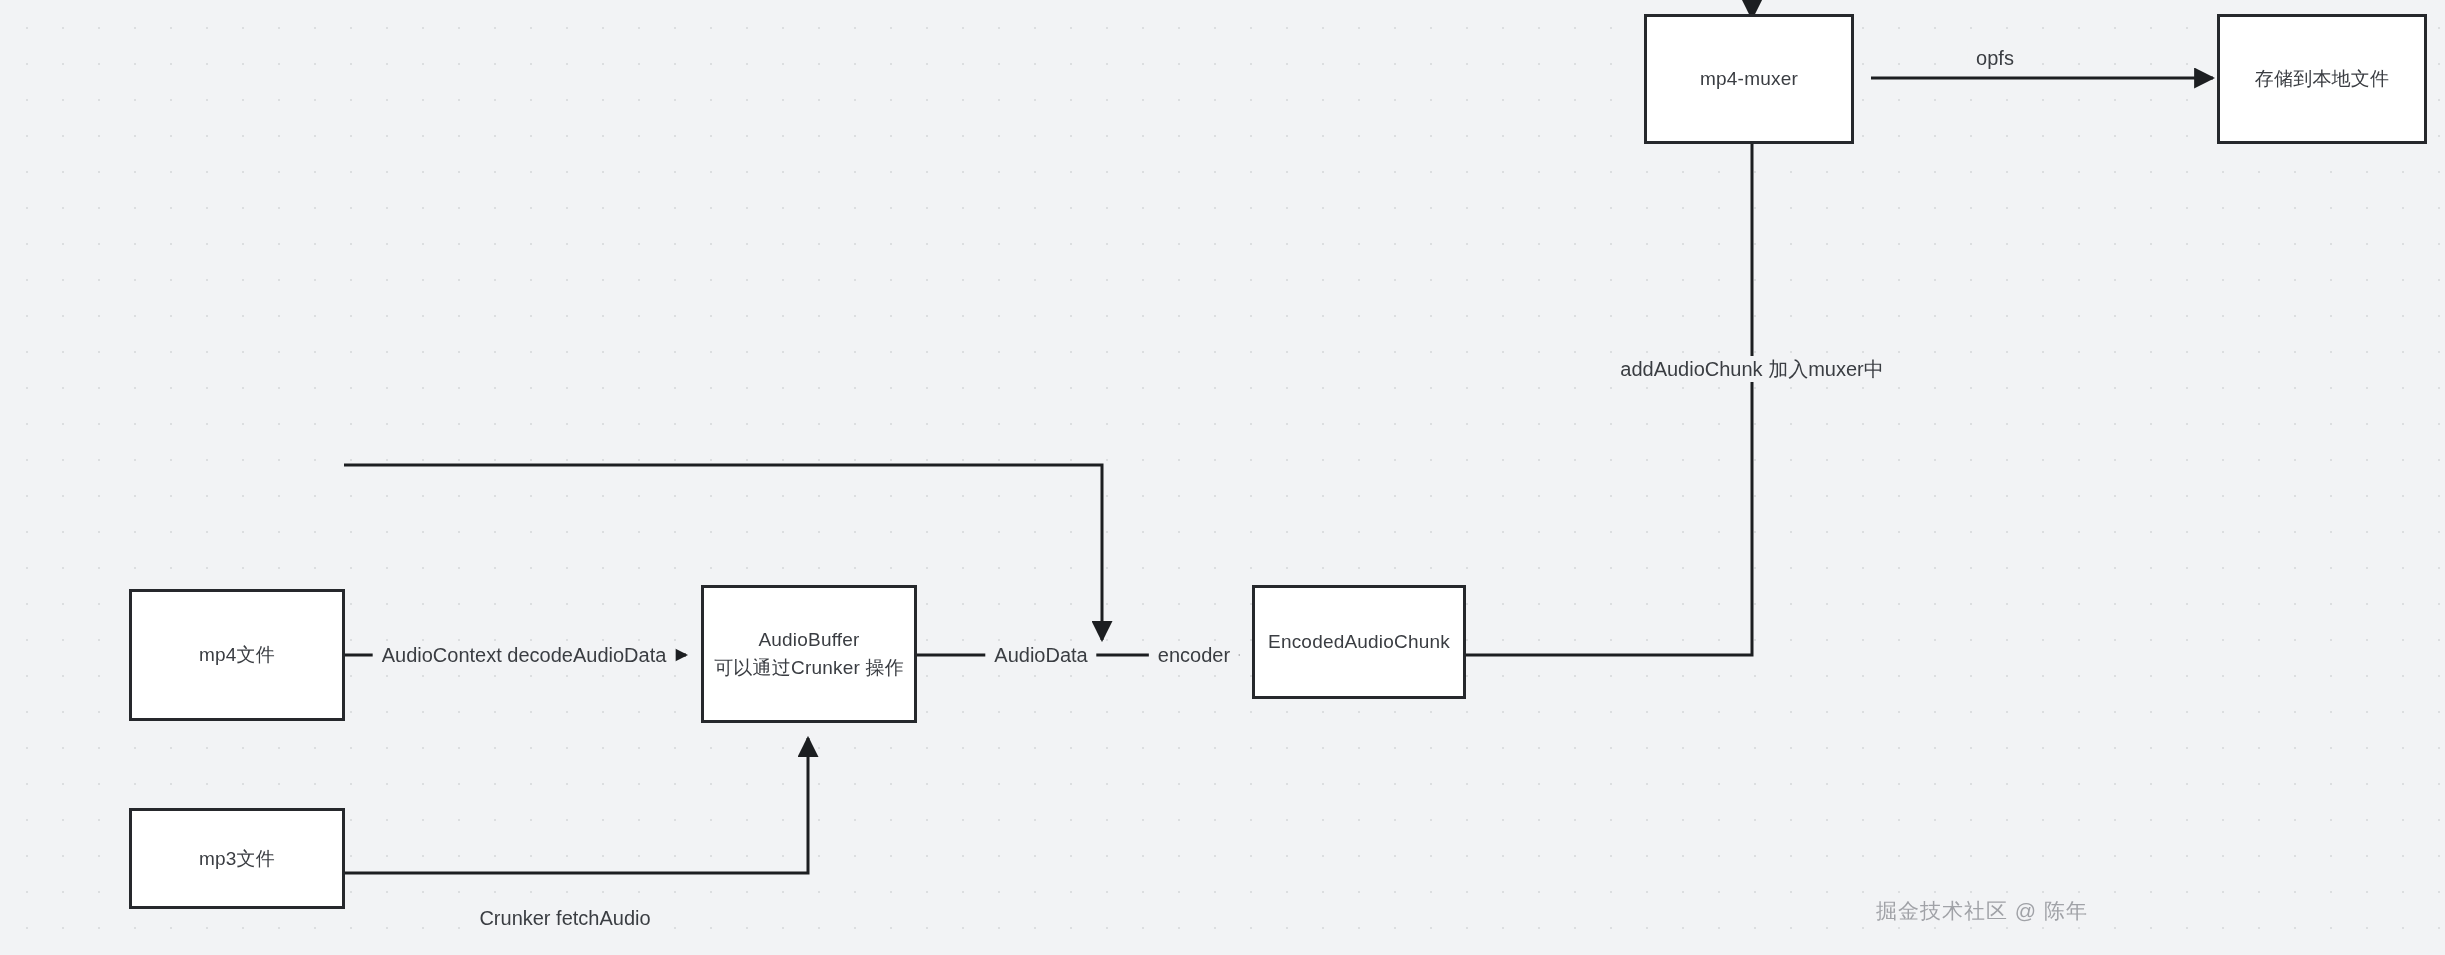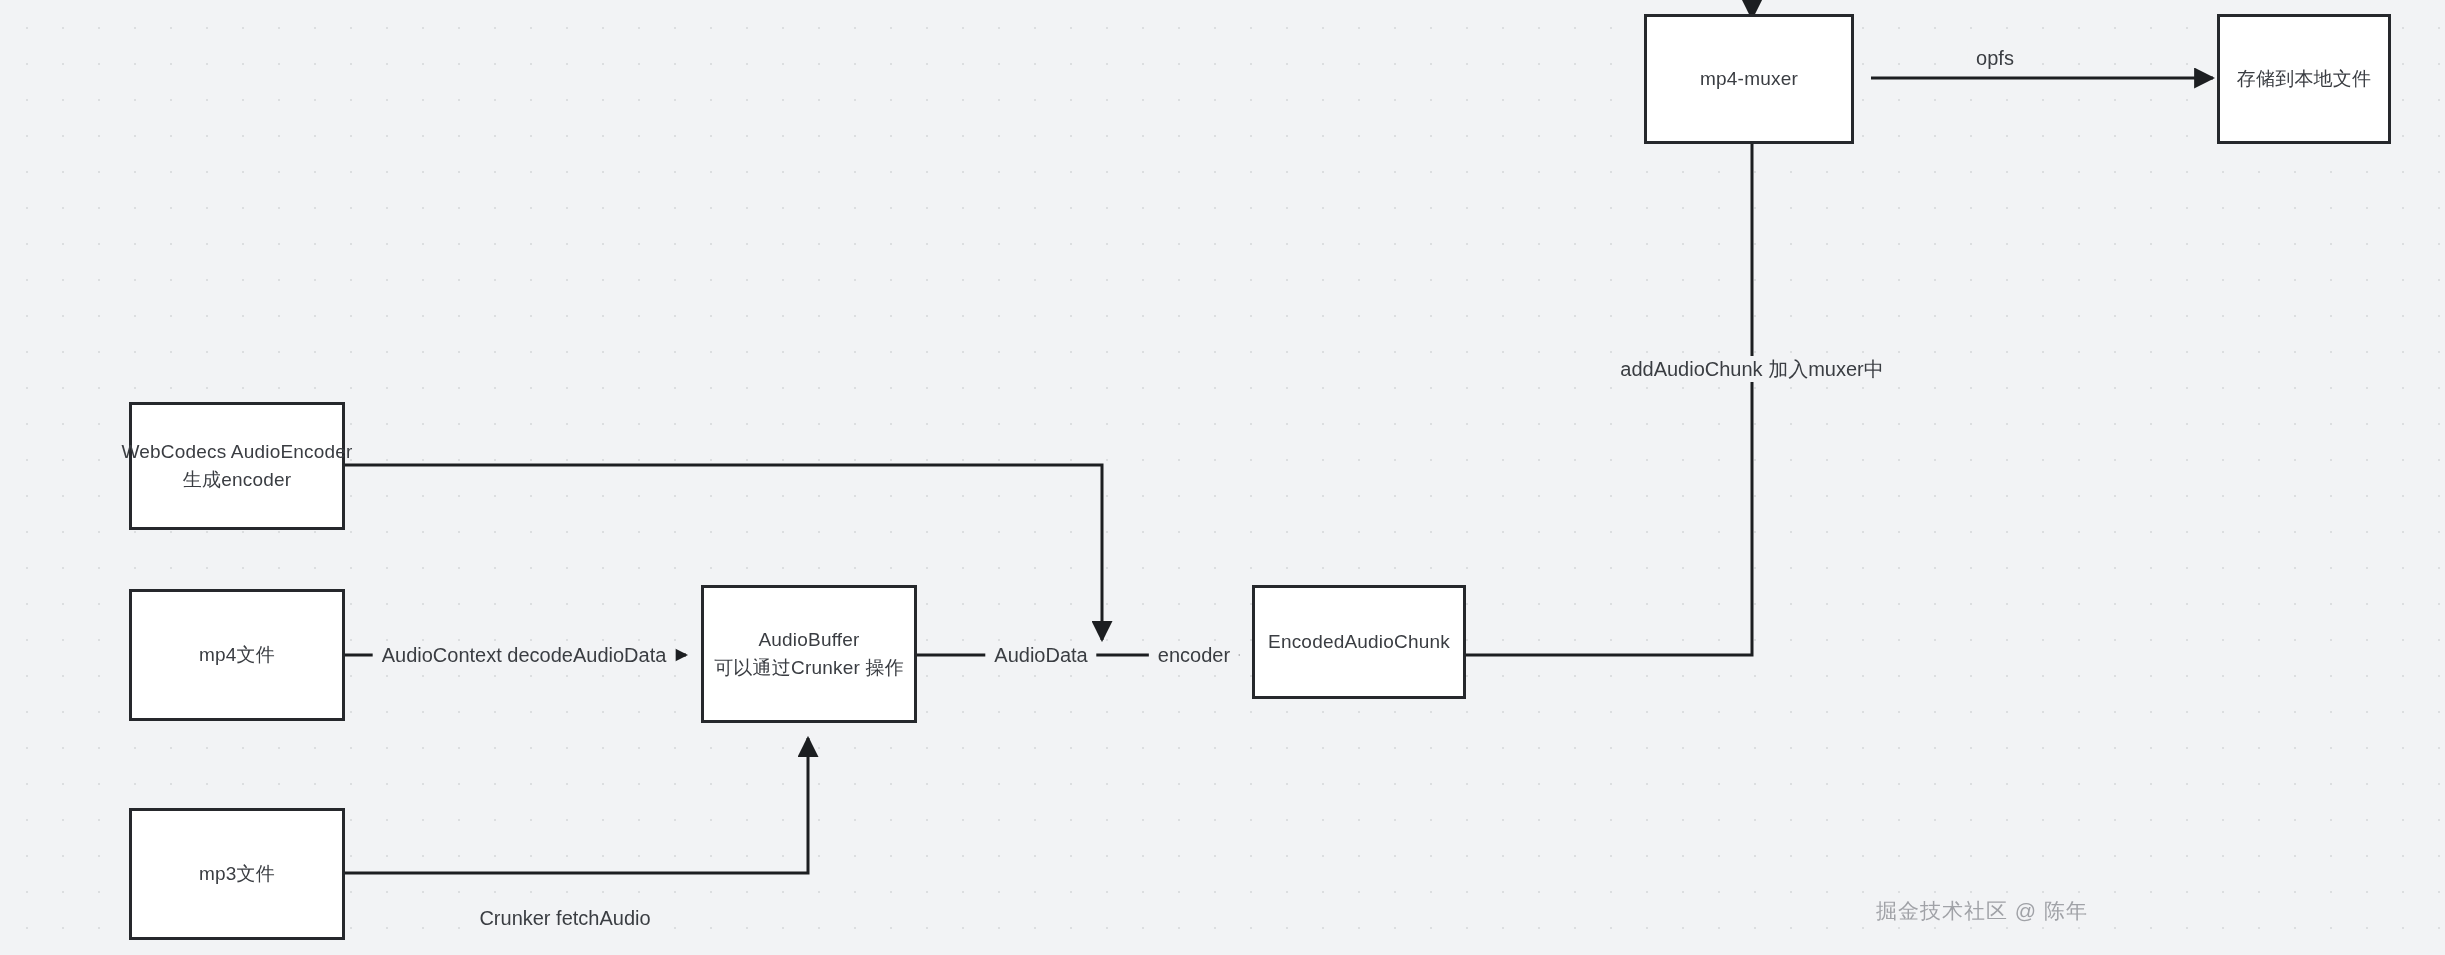--- a/index.html
+++ b/index.html
@@ -110,53 +110,47 @@
       <path d="M 344 873 L 808 873 L 808 738" stroke="#1c1e21" stroke-width="3" fill="none" marker-end="url(#arrow)"></path>
     </g>
   </svg>
 
   <div class="node" style="left:1644px; top:14px; width:210px; height:130px;">
     <span class="lines">
       <span class="ln">mp4-muxer</span>
     </span>
   </div>
 
-  <div class="node" style="left:2217px; top:14px; width:174px; height:130px;">
+  <div class="node" style="left:2217px; top:14px; width:210px; height:130px;">
     <span class="lines">
       <span class="ln">存储到本地文件</span>
     </span>
   </div>
 
-  <div class="node" style="left:129px; top:402px; width:216px; height:128px;">
-    <span class="lines">
-      <span class="ln">WebCodecs AudioEncoder</span>
-      <span class="ln">生成encoder</span>
-    </span>
-  </div>
 
   <div class="node" style="left:129px; top:589px; width:216px; height:132px;">
     <span class="lines">
       <span class="ln">mp4文件</span>
     </span>
   </div>
 
   <div class="node" style="left:701px; top:585px; width:216px; height:138px;">
     <span class="lines">
       <span class="ln">AudioBuffer</span>
       <span class="ln">可以通过Crunker 操作</span>
     </span>
   </div>
 
   <div class="node" style="left:1252px; top:585px; width:214px; height:114px;">
     <span class="lines">
       <span class="ln">EncodedAudioChunk</span>
     </span>
   </div>
 
-  <div class="node" style="left:129px; top:808px; width:216px; height:132px;">
+  <div class="node" style="left:129px; top:808px; width:216px; height:101px;">
     <span class="lines">
       <span class="ln">mp3文件</span>
     </span>
   </div>
 
   <div class="edge-label" style="left:1995px; top:58px;">opfs</div>
 
   <div class="edge-label" style="left:1752px; top:369px;">addAudioChunk 加入muxer中</div>
 
   <div class="edge-label" style="left:524px; top:655px;">AudioContext  decodeAudioData</div>

